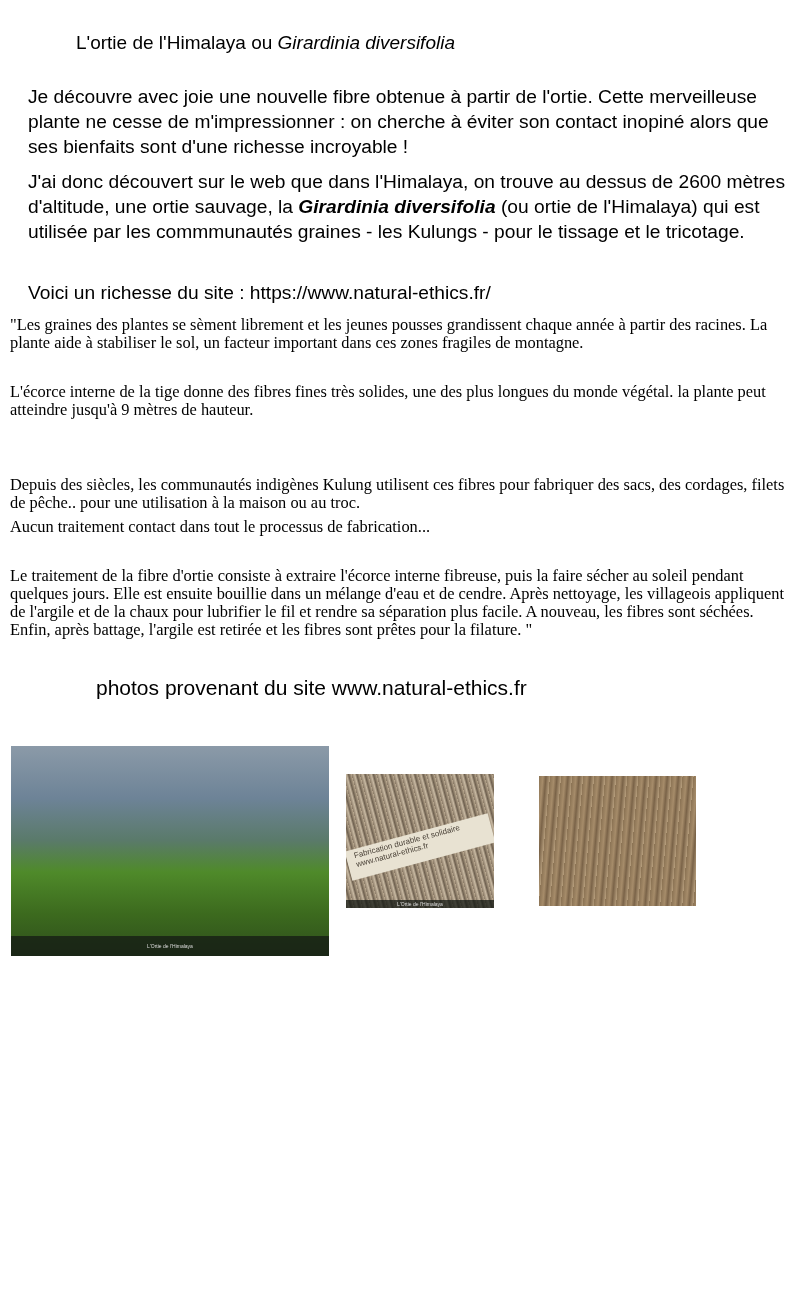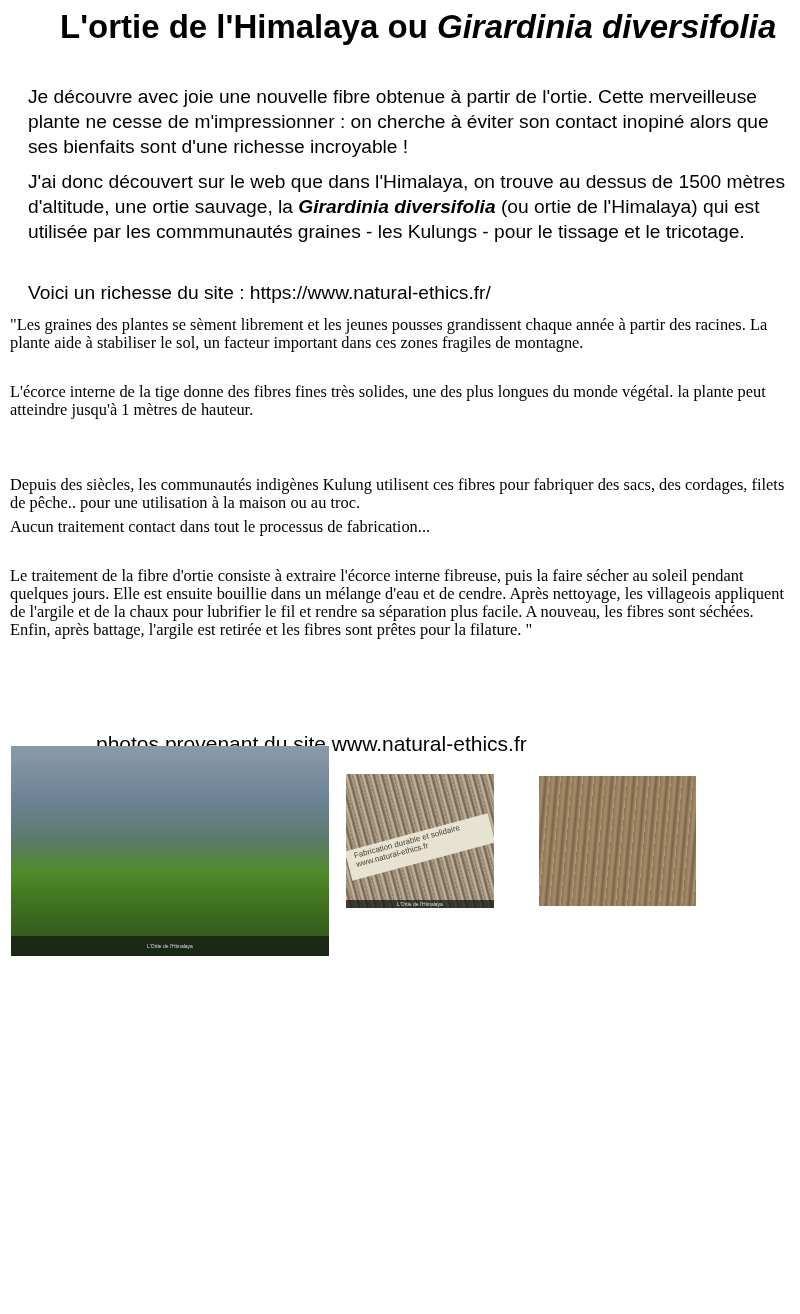--- a/index.html
+++ b/index.html
@@ -1,31 +1,31 @@
 <!DOCTYPE html>
 <html><head>
   <meta charset="utf-8">
   <style>
     html, body { margin: 0; padding: 0; background: #ffffff; }
     body { width: 800px; height: 1314px; position: relative; overflow: hidden; color: #000; }
     .title {
       position: absolute; left: 60px; top: 10px;
-      font-family: "Liberation Sans", sans-serif; font-weight: bold; font-size: 33px;
-      line-height: 34px; margin: 0; white-space: nowrap;
+      font-family: "Liberation Sans", sans-serif; font-weight: normal; font-size: 19px;
+      line-height: 34px; margin: 16px; white-space: nowrap;
     }
     .sans {
       position: absolute; left: 16px; width: 770px;
       font-family: "Liberation Sans", sans-serif; font-size: 19.2px; line-height: 25px; margin: 12px;
     }
     .serif {
       position: absolute; left: 10px; width: 780px;
       font-family: "Liberation Serif", serif; font-size: 16.4px; line-height: 18px; margin: 0;
     }
     .caption {
-      position: absolute; left: 96px; top: 730px;
+      position: absolute; left: 96px; top: 674px;
       font-family: "Liberation Sans", sans-serif; font-size: 21px; line-height: 28px; margin: 0; white-space: nowrap;
     }
     .photo { position: absolute; overflow: hidden; }
     .photo .overlay {
       position: absolute; left: 0; right: 0; bottom: 0; background: rgba(20,25,20,0.75);
       color: #ddd; font-family: "Liberation Sans", sans-serif; font-size: 5px; text-align: center;
     }
     #photo-nettle { left: 11px; top: 746px; width: 318px; height: 210px;
       background: linear-gradient(180deg, #8b9aa8 0%, #6d8397 25%, #5a7a6a 45%, #4f8a2a 60%, #3c6a1e 80%, #2e4e1c 100%); }
     #photo-yarn { left: 346px; top: 774px; width: 148px; height: 134px;
@@ -37,25 +37,25 @@
       background: #e8e2d2; transform: rotate(-15deg); transform-origin: center;
       font-family: "Liberation Sans", sans-serif; font-size: 8px; color: #4a4238; padding: 2px 8px; box-sizing: border-box;
     }
   </style>
 </head>
 <body>
 
 <h1 class="title"><span>L'ortie de l'Himalaya ou </span><i>Girardinia diversifolia</i></h1>
 
 <p class="sans" style="top:72px;">Je découvre avec joie une nouvelle fibre obtenue à partir de l'ortie. Cette merveilleuse plante ne cesse de m'impressionner : on cherche à éviter son contact inopiné alors que ses bienfaits sont d'une richesse incroyable !</p>
-<p class="sans" style="top:157px;"><span>J'ai donc découvert sur le web que dans l'Himalaya, on trouve au dessus de 1500 mètres d'altitude, une ortie sauvage, la </span><b><i>Girardinia diversifolia</i></b><span> (ou ortie de l'Himalaya) qui est utilisée par les commmunautés graines - les Kulungs - pour le tissage et le tricotage.</span></p>
+<p class="sans" style="top:157px;"><span>J'ai donc découvert sur le web que dans l'Himalaya, on trouve au dessus de 2600 mètres d'altitude, une ortie sauvage, la </span><b><i>Girardinia diversifolia</i></b><span> (ou ortie de l'Himalaya) qui est utilisée par les commmunautés graines - les Kulungs - pour le tissage et le tricotage.</span></p>
 <p class="sans" style="top:268px;">Voici un richesse du site :  https://www.natural-ethics.fr/</p>
 
 <p class="serif" style="top:316px;">"Les graines des plantes se sèment librement et les jeunes pousses grandissent chaque année à partir des racines. La plante aide à stabiliser le sol, un facteur important dans ces zones fragiles de montagne.</p>
-<p class="serif" style="top:383px;">L'écorce interne de la tige donne des fibres fines très solides, une des plus longues du monde végétal. la plante peut atteindre jusqu'à 1 mètres de hauteur.</p>
+<p class="serif" style="top:383px;">L'écorce interne de la tige donne des fibres fines très solides, une des plus longues du monde végétal. la plante peut atteindre jusqu'à 9 mètres de hauteur.</p>
 <p class="serif" style="top:476px;">Depuis des siècles, les communautés indigènes Kulung utilisent ces fibres pour fabriquer des sacs, des cordages, filets de pêche.. pour une utilisation à la maison ou au troc.</p>
 <p class="serif" style="top:518px;">Aucun traitement contact dans tout le processus de fabrication...</p>
 <p class="serif" style="top:567px;">Le traitement de la fibre d'ortie consiste à extraire l'écorce interne fibreuse, puis la faire sécher au soleil pendant quelques jours. Elle est ensuite bouillie dans un mélange d'eau et de cendre. Après nettoyage, les villageois appliquent de l'argile et de la chaux pour lubrifier le fil et rendre sa séparation plus facile. A nouveau, les fibres sont séchées. Enfin, après battage, l'argile est retirée et les fibres sont prêtes pour la filature. "</p>
 
 <p class="caption">photos provenant du site www.natural-ethics.fr</p>
 
 <div class="photo" id="photo-nettle">
   <div class="overlay" style="height:20px;line-height:20px;">L'Ortie de l'Himalaya</div>
 </div>
 

